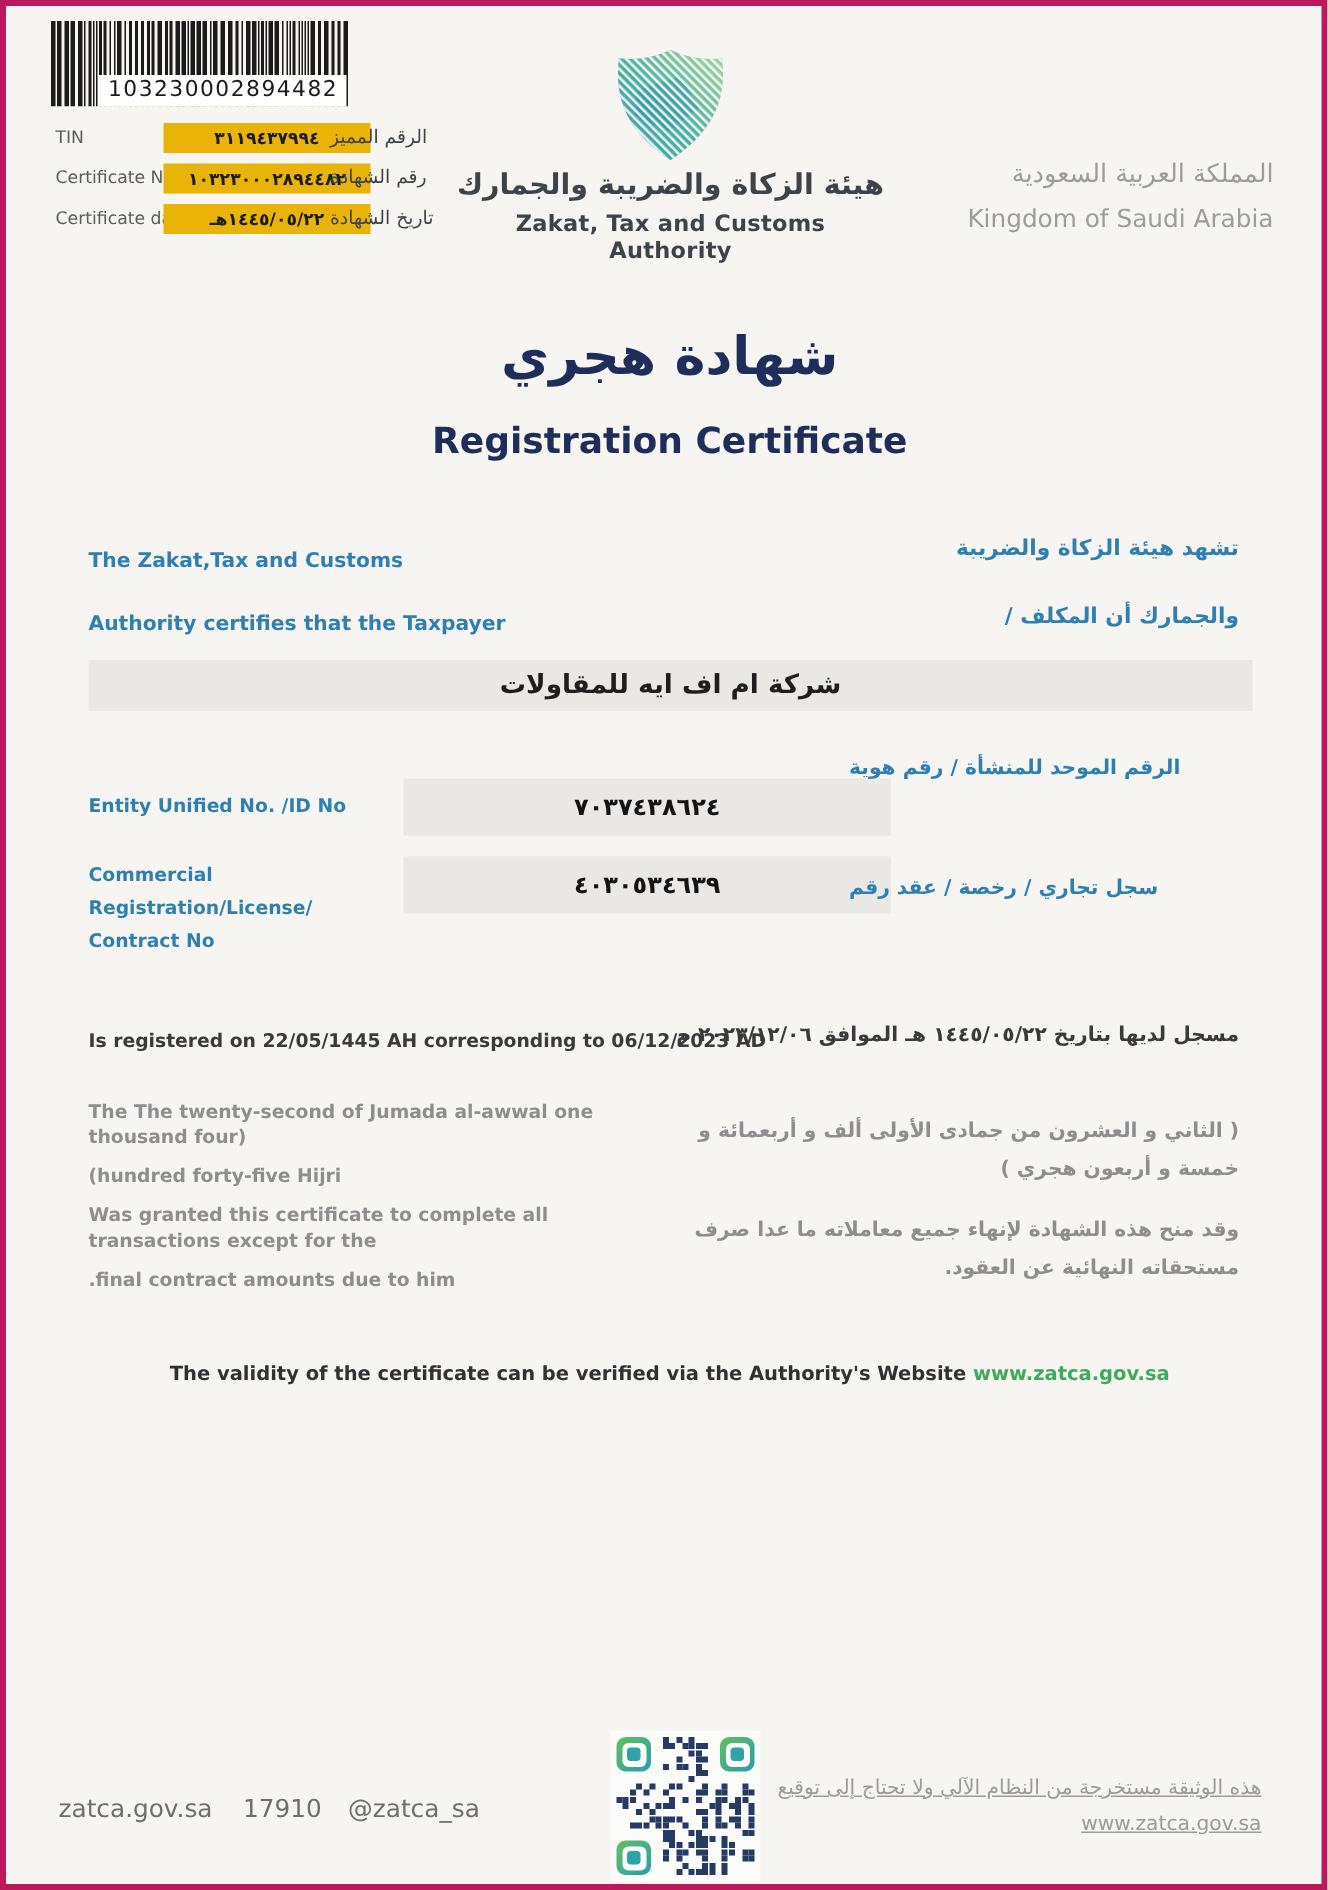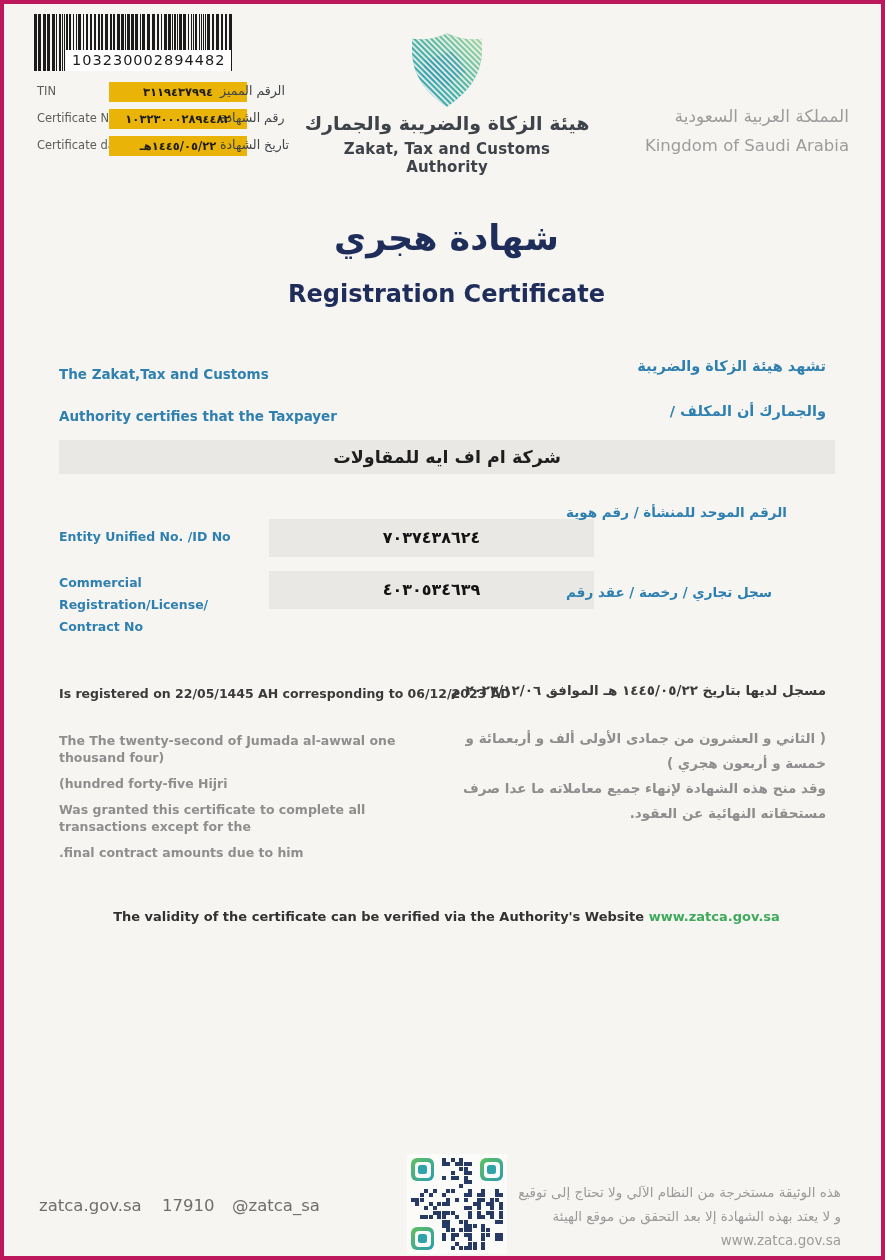--- a/index.html
+++ b/index.html
@@ -60,39 +60,39 @@
   .field-label-ar { right:55px; width:260px; font-size:13.5px; font-weight:bold; color:#2f80b0; direction:rtl; text-align:left; }
 
   
   .registered-en { left:55px; top:682px; font-size:12.5px; font-weight:bold; color:#3a3a3a; }
   .registered-ar { right:55px; top:678px; font-size:13.5px; font-weight:bold; color:#3a3a3a; direction:rtl; }
 
   
   .para-en { left:55px; top:728px; width:390px; font-size:12.5px; font-weight:bold; color:#8e8e8e; }
   .para-en div { margin-bottom:9px; line-height:17px; }
   .para-ar { right:55px; top:722px; width:390px; font-size:13.5px; font-weight:bold; color:#8e8e8e; direction:rtl; text-align:right; }
-  .para-ar div { line-height:25px; }
+  .para-ar div { line-height:25px;margin-top:16px; }
 
   
   .verify-ar { left:0; top:872px; width:885px; text-align:center; font-size:15px; font-weight:bold; color:#313131; direction:rtl; }
   .verify-en { left:0; top:905px; width:885px; text-align:center; font-size:13px; font-weight:bold; color:#313131; }
   .green { color:#3fa95c; }
 
   
   .foot-site   { left:35px;  top:1192px; font-size:16.5px; color:#6e6e6e; }
   .foot-phone  { left:158px; top:1192px; font-size:16.5px; color:#6e6e6e; }
   .foot-social { left:228px; top:1192px; font-size:16.5px; color:#6e6e6e; }
   .qr { left:403px; top:1150px; width:100px; height:100px; background:#fbfbfa; }
   .qr-grid { position:absolute; left:4px; top:4px; width:92px; height:92px; }
   .qr-grid i { position:absolute; width:4px; height:4px; background:#273a63; }
   .finder { position:absolute; width:23px; height:23px; border-radius:6px;
             background:linear-gradient(135deg,#62c05e,#2a9cb0); }
   .finder::before { content:""; position:absolute; inset:3.5px; background:#fbfbfa; border-radius:4px; }
   .finder::after  { content:""; position:absolute; inset:7px; background:#2fa3a8; border-radius:2.5px; }
-  .disclaimer { right:40px; top:1176px; width:420px; font-size:13.5px; color:#9b9b9b; direction:rtl; text-align:right; }
+  .disclaimer { right:40px; top:1176px; width:420px; font-size:13.5px; color:#9b9b9b; direction:rtl; text-align:right;text-decoration:underline; }
   .disclaimer div { line-height:24px; }
 </style>
 </head>
 <body>
 
 <div class="page">
 
   <div class="abs barcode">
       <span style="width:3px;margin-right:1px"></span>
       <span style="width:3px;margin-right:2px"></span>
@@ -365,17 +365,16 @@
         <i style="left:61.60000000000001px;top:88px"></i>
         <i style="left:70.4px;top:88px"></i>
       </div>
     <div class="finder" style="left:4px; top:4px;"></div>
     <div class="finder" style="right:4px; top:4px;"></div>
     <div class="finder" style="left:4px; bottom:4px;"></div>
   </div>
 
   <div class="abs disclaimer">
     <div>هذه الوثيقة مستخرجة من النظام الآلي ولا تحتاج إلى توقيع</div>
-    <div>و لا يعتد بهذه الشهادة إلا بعد التحقق من موقع الهيئة</div>
     <div>www.zatca.gov.sa</div>
   </div>
 
 </div>
 
 </body></html>

